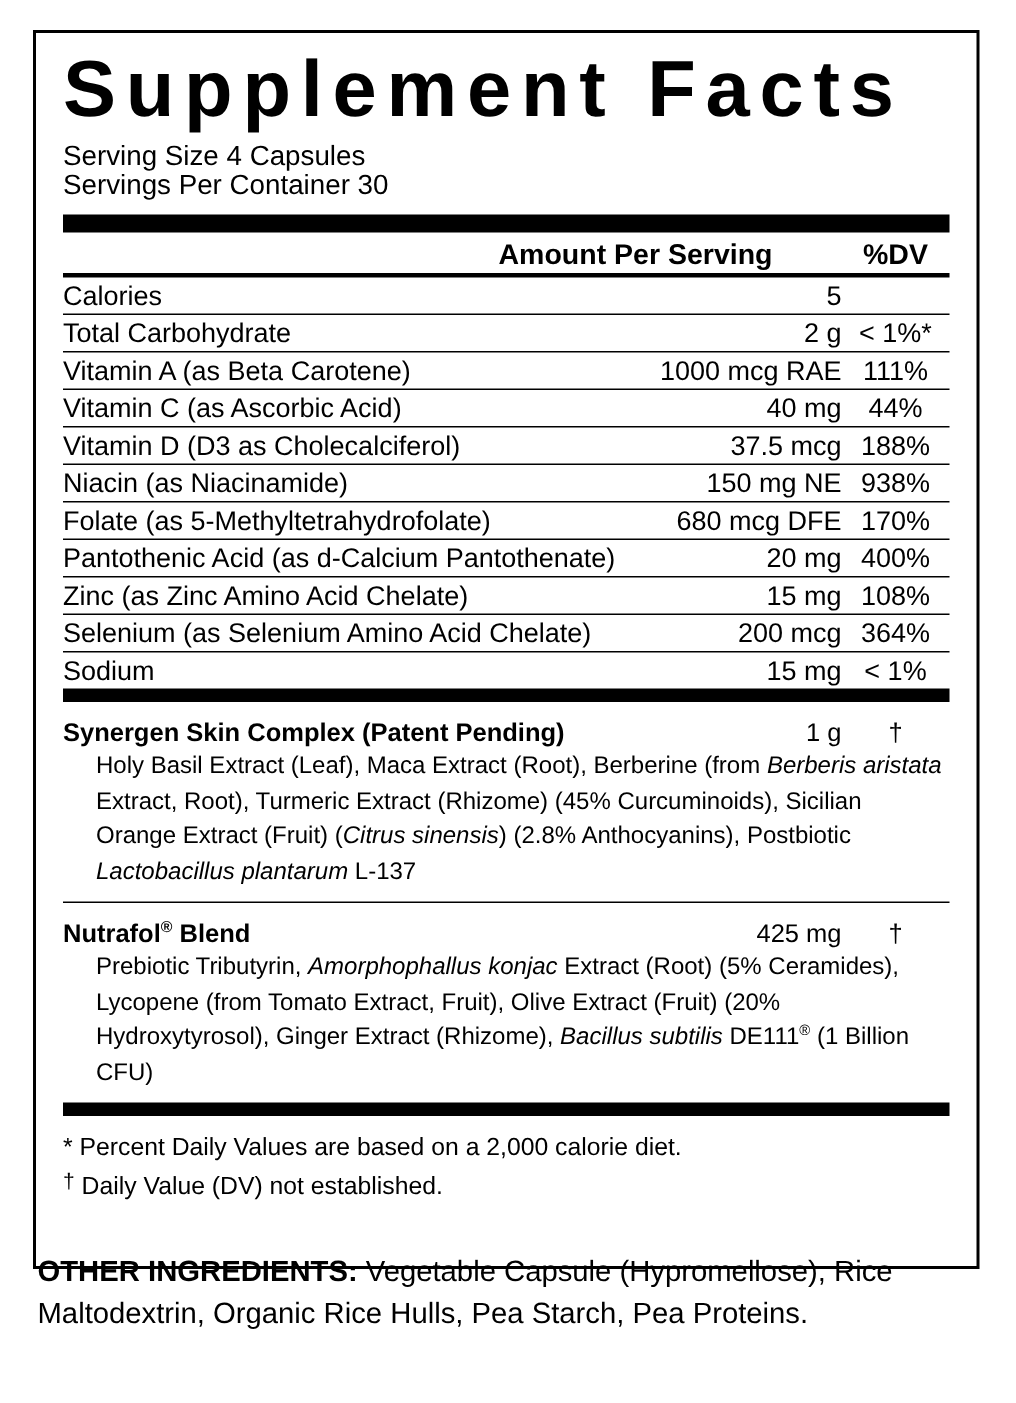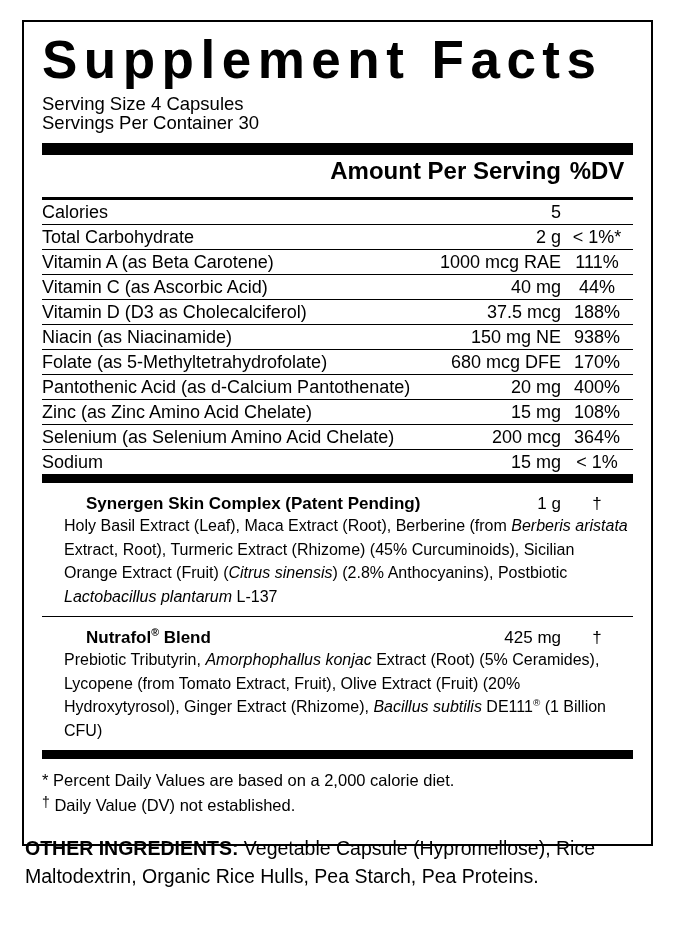--- a/index.html
+++ b/index.html
@@ -37,41 +37,41 @@
   .bar-lg { height: 12px; margin-top: 11px; }
   .bar-md { height: 9px; }
 
   .flex-row { display: flex; align-items: baseline; }
   .col-name { flex: 1 1 auto; }
   .col-amt  { flex: 0 0 auto; text-align: right; }
   .col-dv   { flex: 0 0 72px; width: 72px; text-align: center; }
 
   .hdr-row {
     font-weight: bold;
-    font-size: 24px;
+    font-size: 19px;
     line-height: 20px;
-    padding: 6px 0 16px 0;
+    padding: 6px 0 1px 0;
     border-bottom: 3.5px solid #000;
+    gap: 46px;
   }
 
   .n-row {
     font-size: 18px;
     line-height: 20px;
     padding: 2px 0;
     border-bottom: 1.8px solid #000;
   }
   .n-row:last-child { border-bottom: none; }
 
   .blend { padding-top: 2px; }
   .blend + .blend { border-top: 1.5px solid #000; }
   .blend-head {
     font-size: 17px;
     line-height: 21px;
     padding-top: 8px;
-    margin-left: 44px;
   }
   .blend-head .col-name { font-weight: bold; }
   .blend-desc {
     margin-left: 22px;
     margin-right: 2px;
     font-size: 16px;
     line-height: 23.5px;
     padding-bottom: 8px;
   }
   sup { font-size: 62%; line-height: 0; }

